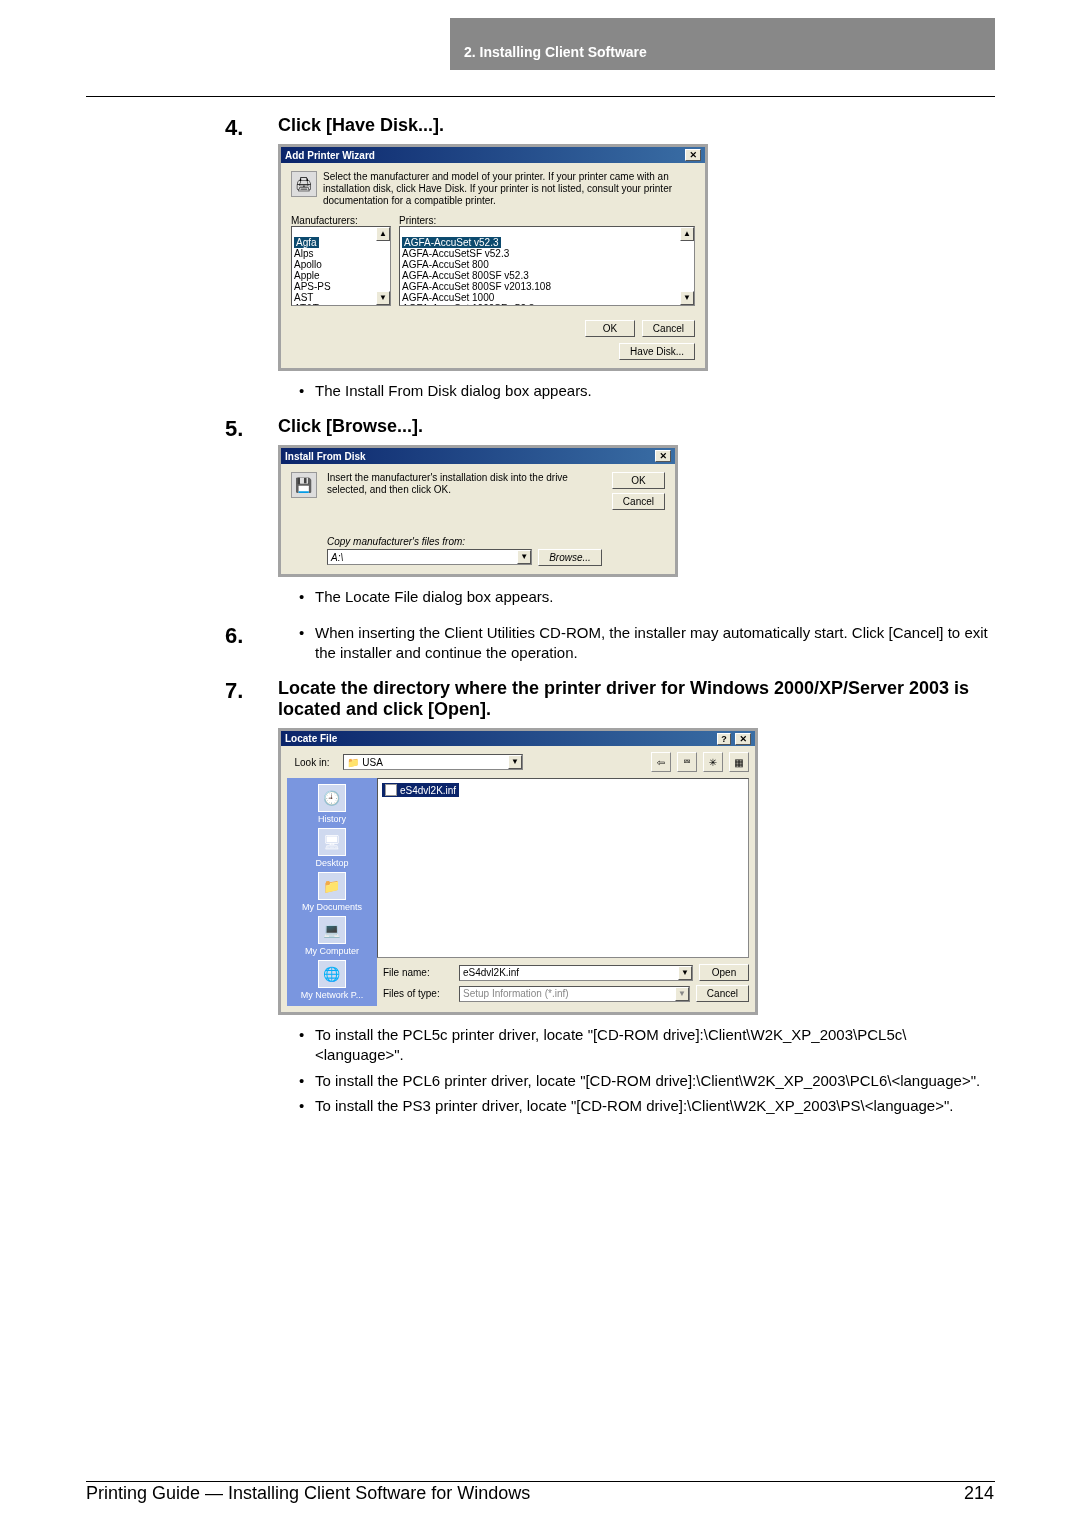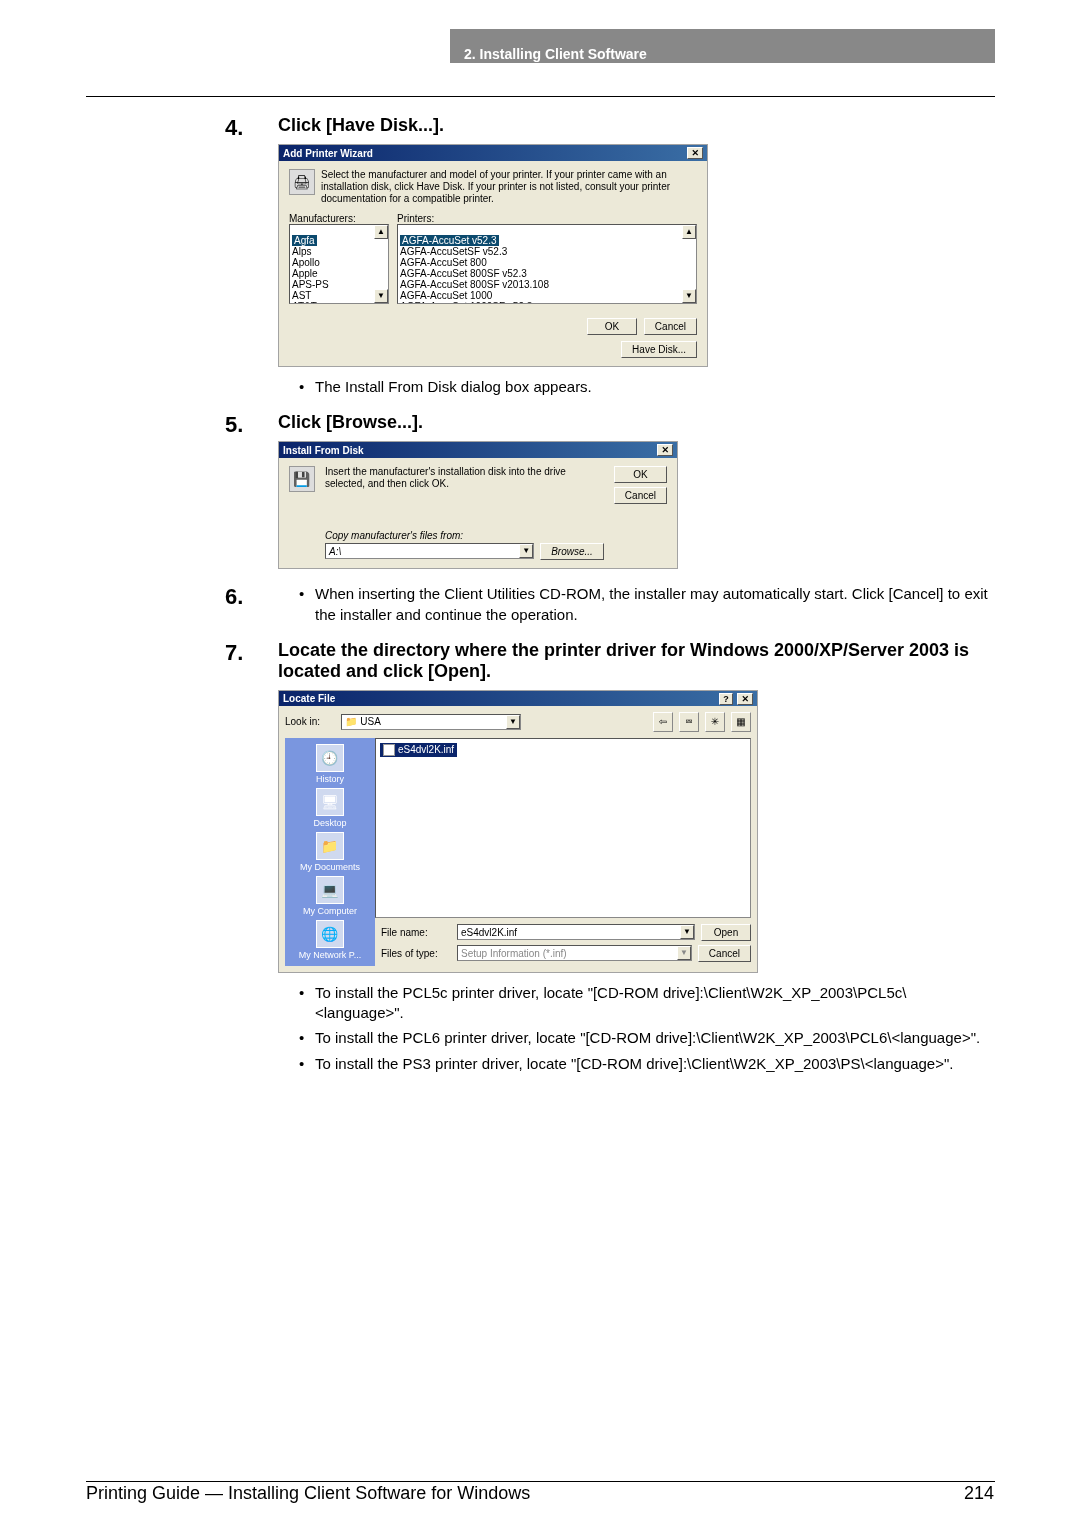--- a/index.html
+++ b/index.html
@@ -6,29 +6,29 @@
   body {
     font-family: Arial, Helvetica, sans-serif;
     background: #fff;
     width: 1080px;
     height: 1526px;
     position: relative;
     color: #000;
   }
   .header-bar {
     position: absolute;
-    top: 29px;
+    top: 18px;
     left: 450px;
     width: 545px;
     height: 34px;
     background: #888;
     color: #fff;
     font-size: 14px;
     font-weight: bold;
-    padding: 17px 14px;
+    padding: 26px 14px;
   }
   .top-rule {
     position: absolute;
     top: 96px;
     left: 86px;
     width: 909px;
     border-top: 1.5px solid #000;
   }
   .content {
     position: absolute;
@@ -60,21 +60,21 @@
   }
   .sub-bullet::before {
     content: '•';
     position: absolute;
     left: 56px;
   }
 
   
   .dialog {
     margin-left: 35px;
-    border: 1px solid #a3a3a3;
+    border: 3px solid #a3a3a3;
     background: #ece9d8;
     font-family: Tahoma, sans-serif;
     font-size: 10px;
     color: #000;
     margin-bottom: 10px;
   }
   .titlebar {
     background: linear-gradient(to right, #0a246a, #3a6ea5);
     color: #fff;
     font-weight: bold;
@@ -304,20 +304,21 @@
               </div>
             </div>
           </div>
           <div class="ifd-right">
             <span class="btn3d">OK</span>
             <span class="btn3d">Cancel</span>
           </div>
         </div>
       </div>
     </div>
+    <div class="sub-bullet">The Locate File dialog box appears.</div>
   </div>
 
   <div class="step">
     <span class="step-num"><span class="step-num-inner">6.</span></span>
     <div class="sub-bullet">When inserting the Client Utilities CD-ROM, the installer may automatically start. Click [Cancel] to exit the installer and continue the operation.</div>
   </div>
 
   <div class="step">
     <span class="step-num"><span class="step-num-inner">7.</span></span>
     <div class="step-title">Locate the directory where the printer driver for Windows 2000/XP/Server 2003 is located and click [Open].</div>
@@ -325,21 +326,21 @@
     <div class="dialog lf-dialog">
       <div class="titlebar">
         <span>Locate File</span>
         <span>
           <span class="title-help">?</span>
           <span class="title-x">✕</span>
         </span>
       </div>
       <div class="dlg-body" style="padding:6px">
         <div class="lf-top">
-          <span style="width:50px;text-align:left">Look in:</span>
+          <span style="width:50px;text-align:center">Look in:</span>
           <div class="dropdown" style="width:180px">
             <span>📁 <span>USA</span></span>
             <span class="dd-arrow">▼</span>
           </div>
           <span style="flex:1"></span>
           <span class="lf-toolbtn">⇦</span>
           <span class="lf-toolbtn">⮹</span>
           <span class="lf-toolbtn">✳</span>
           <span class="lf-toolbtn">▦</span>
         </div>

